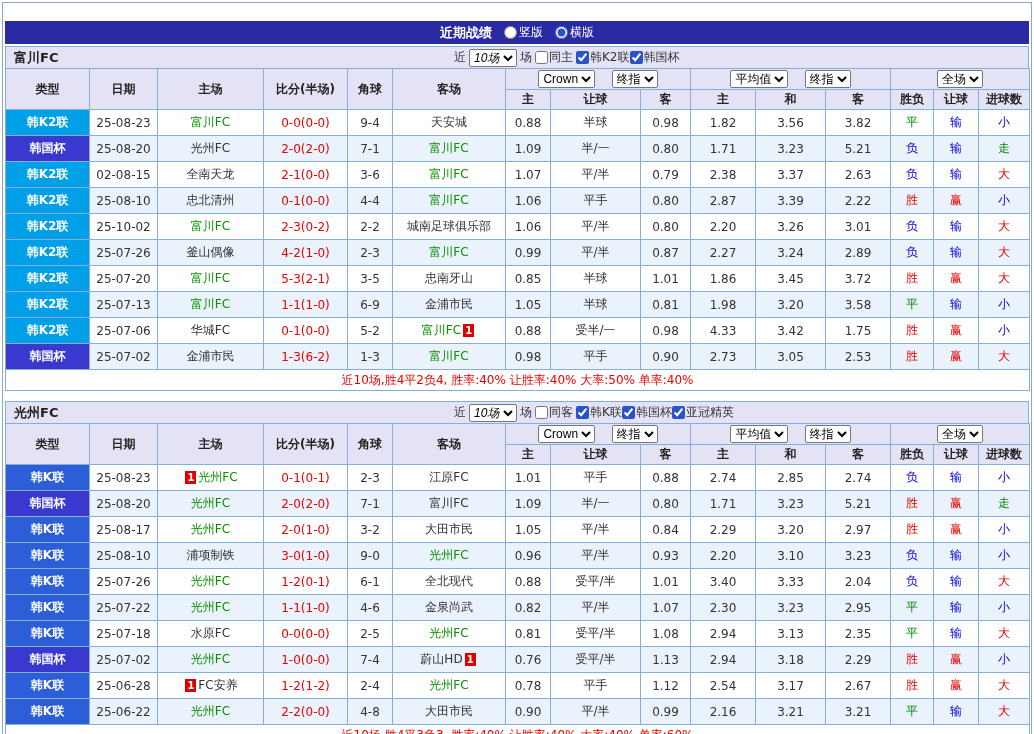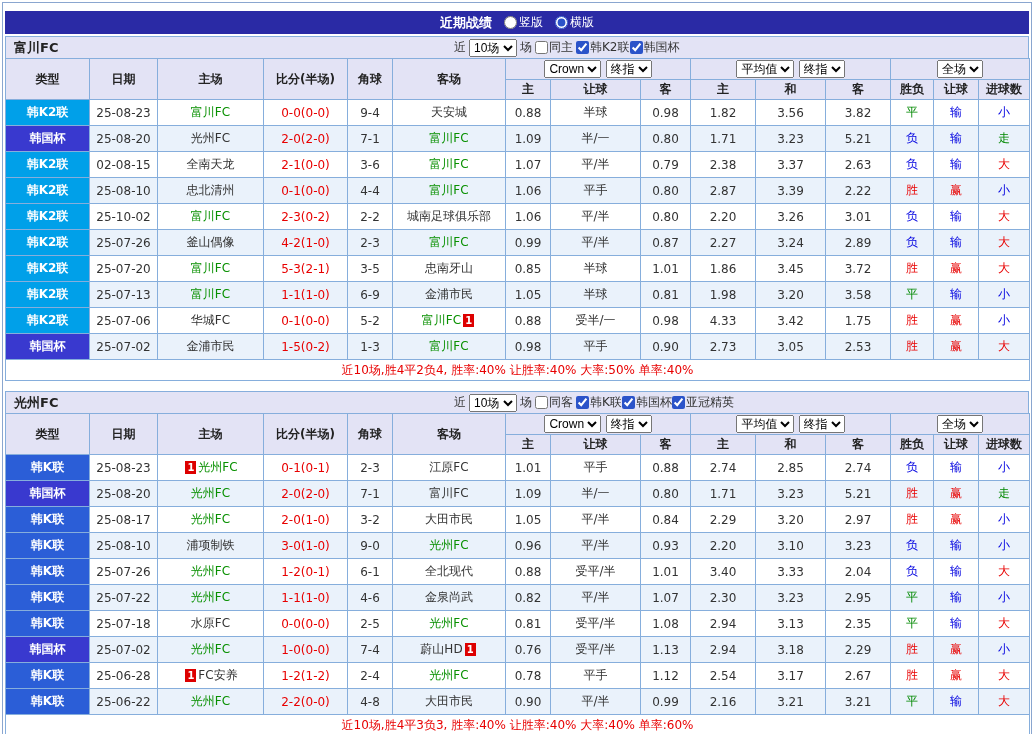--- a/index.html
+++ b/index.html
@@ -5,48 +5,48 @@
   * { box-sizing: border-box; }
   html,body { margin:0; padding:0; background:#fff; }
   body {
     width:1034px; height:734px;
     font-family:"DejaVu Sans","Liberation Sans",sans-serif;
     font-size:12px; color:#333;
   }
   .frame { margin:2px; border:1px solid #8aa6cf; padding:2px 2px 4px 2px; }
   
   .topbar {
-    width:1024px; height:23px; margin:6px auto 2px auto;
+    width:1024px; height:23px; margin:16px auto 2px auto;
     background:#2a2aa5; color:#fff;
     display:flex; align-items:center; justify-content:center; gap:12px;
   }
   .topbar-title { font-weight:bold; font-size:13px; }
   .radio-label { display:inline-flex; align-items:center; gap:2px; cursor:pointer; }
   .radio-label input { margin:0; width:13px; height:13px; accent-color:#2b53c9; }
   
   .section { width:1024px; margin:0 auto 10px auto; }
   .section-title {
     display:flex; align-items:center; height:22px;
     background:#e3e3f5; border:1px solid #86aedc; border-bottom:none;
   }
   .team-name { width:448px; padding-left:8px; font-weight:bold; font-size:13px; color:#222; }
   .filters { display:flex; align-items:center; gap:3px; color:#333; }
-  .filters select { font-size:12px; height:18px; }
+  .filters select { font-size:12px; height:18px;font-style:italic; }
   .cb { display:inline-flex; align-items:center; gap:1px; cursor:pointer; }
   .cb input { margin:0; width:13px; height:13px; accent-color:#2b53c9; }
   
   table { border-collapse:collapse; table-layout:fixed; width:1024px; }
   th, td {
     border:1px solid #86aedc; text-align:center; padding:0;
     overflow:hidden; white-space:nowrap;
   }
   thead th { background:#e3e3f5; font-weight:bold; color:#222; }
   tr.hdr-top th { height:21px; }
   tr.hdr-sub th { height:20px; }
-  .sel-cell select { font-size:12px; height:18px; margin:0 0; }
+  .sel-cell select { font-size:12px; height:18px; margin:0 6px; }
   tbody td { height:26px; background:#fff; }
   tbody tr:nth-child(even) td { background:#eaf2fb; }
   td.league { color:#fff; font-weight:bold; }
   td.score { color:#e80000; }
   .green { color:#089000; }
   .card {
     display:inline-block; background:#dd0000; color:#fff;
     font-size:10px; font-weight:bold; line-height:13px;
     width:11px; height:13px; margin:0 2px; vertical-align:middle;
   }
@@ -290,21 +290,21 @@
             <td class="odds">3.42</td>
             <td class="odds">1.75</td>
             <td class="res" style="color: rgb(232, 0, 0);">胜</td>
             <td class="res" style="color: rgb(232, 0, 0);">赢</td>
             <td class="res" style="color: rgb(0, 0, 224);">小</td>
           </tr>
           <tr>
             <td class="league" style="background: rgb(57, 57, 207);">韩国杯</td>
             <td>25-07-02</td>
             <td><span>金浦市民</span></td>
-            <td class="score">1-5(0-2)</td>
+            <td class="score">1-3(6-2)</td>
             <td>1-3</td>
             <td><span class="green">富川FC</span></td>
             <td class="odds">0.98</td>
             <td class="odds">平手</td>
             <td class="odds">0.90</td>
             <td class="odds">2.73</td>
             <td class="odds">3.05</td>
             <td class="odds">2.53</td>
             <td class="res" style="color: rgb(232, 0, 0);">胜</td>
             <td class="res" style="color: rgb(232, 0, 0);">赢</td>

